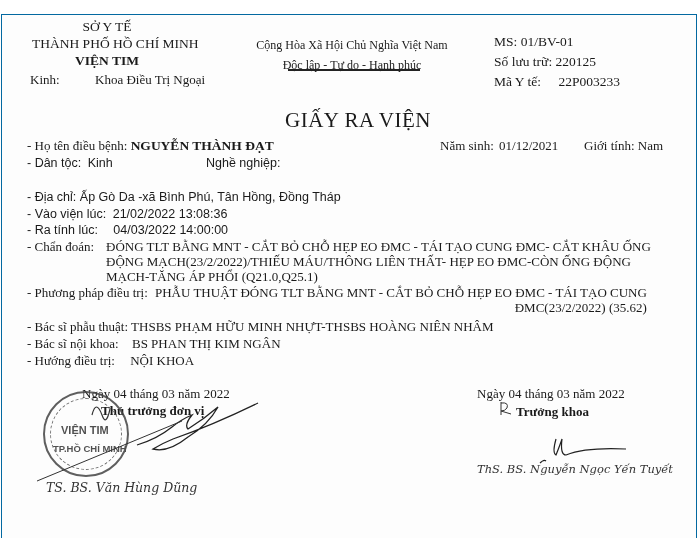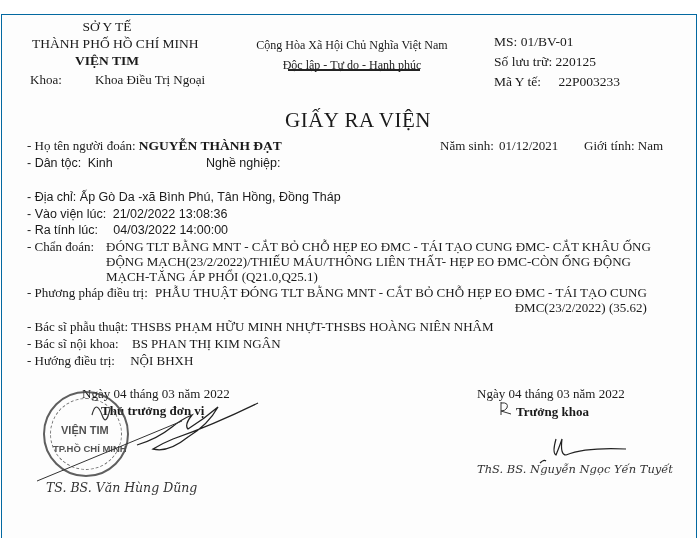--- a/index.html
+++ b/index.html
@@ -35,21 +35,21 @@
 <body>
 
 <div class="page">
 
   <div class="abs hdr-left" style="left:30px; top:3px; width:150px;">
     <div>SỞ Y TẾ</div>
     <div>THÀNH PHỐ HỒ CHÍ MINH</div>
     <div class="bold">VIỆN TIM</div>
   </div>
   <div class="abs field" style="left:28px; top:57px;">
-    <span>Khoa:</span>
+    <span>Kinh:</span>
   </div>
   <div class="abs field" style="left:93px; top:57px;">Khoa Điều Trị Ngoại</div>
 
   <div class="abs center-hdr" style="left:250px; top:20px; width:200px;">
     <div>Cộng Hòa Xã Hội Chủ Nghĩa Việt Nam</div>
     <div>Độc lập - Tự do - Hạnh phúc</div>
   </div>
   <div class="underline-bar" style="left:286px; top:54px; width:132px;"></div>
 
   <div class="abs right-hdr" style="left:492px; top:17px;">
@@ -60,21 +60,21 @@
     </div>
     <div>
       <span style="display:inline-block; width:61px;">Mã Y tế:</span>
       <span>22P003233</span>
     </div>
   </div>
 
   <div class="abs title" style="left:283px; top:93px;">GIẤY RA VIỆN</div>
 
   <div class="abs field" style="left:25px; top:123px;">
-    <span>- Họ tên người đoán:</span>
+    <span>- Họ tên điều bệnh:</span>
     <span class="val-bold" style="font-size:13.5px;">NGUYỄN THÀNH ĐẠT</span>
   </div>
   <div class="abs field" style="left:438px; top:123px;">
     <span>Năm sinh:</span>
     <span style="margin-left:2px;">01/12/2021</span>
   </div>
   <div class="abs field" style="left:582px; top:123px;">
     <span>Giới tính:</span>
     <span>Nam</span>
   </div>
@@ -122,21 +122,21 @@
     <span>THSBS PHẠM HỮU MINH NHỰT-THSBS HOÀNG NIÊN NHÂM</span>
   </div>
 
   <div class="abs field" style="left:25px; top:321px;">
     <span>- Bác sĩ nội khoa:</span>
     <span style="margin-left:10px;">BS PHAN THỊ KIM NGÂN</span>
   </div>
 
   <div class="abs field" style="left:25px; top:338px;">
     <span>- Hướng điều trị:</span>
-    <span style="margin-left:12px;">NỘI BHXH</span>
+    <span style="margin-left:12px;">NỘI KHOA</span>
   </div>
 
 
   <div class="abs sign-text" style="left:80px; top:371px;">Ngày 04 tháng 03 năm 2022</div>
   <div class="abs sign-text bold" style="left:99px; top:388px;">Thủ trưởng đơn vị</div>
 
   <div class="stamp" style="left:41px; top:376px; width:82px; height:82px;">
     <div class="stamp-inner" style="left:5px; top:5px; width:70px; height:70px;"></div>
     <div class="stamp-text" style="left:16px; top:31px; font-size:11px;">VIỆN TIM</div>
     <div class="stamp-text" style="left:8px; top:50px; font-size:9.5px;">TP.HỒ CHÍ MINH</div>

